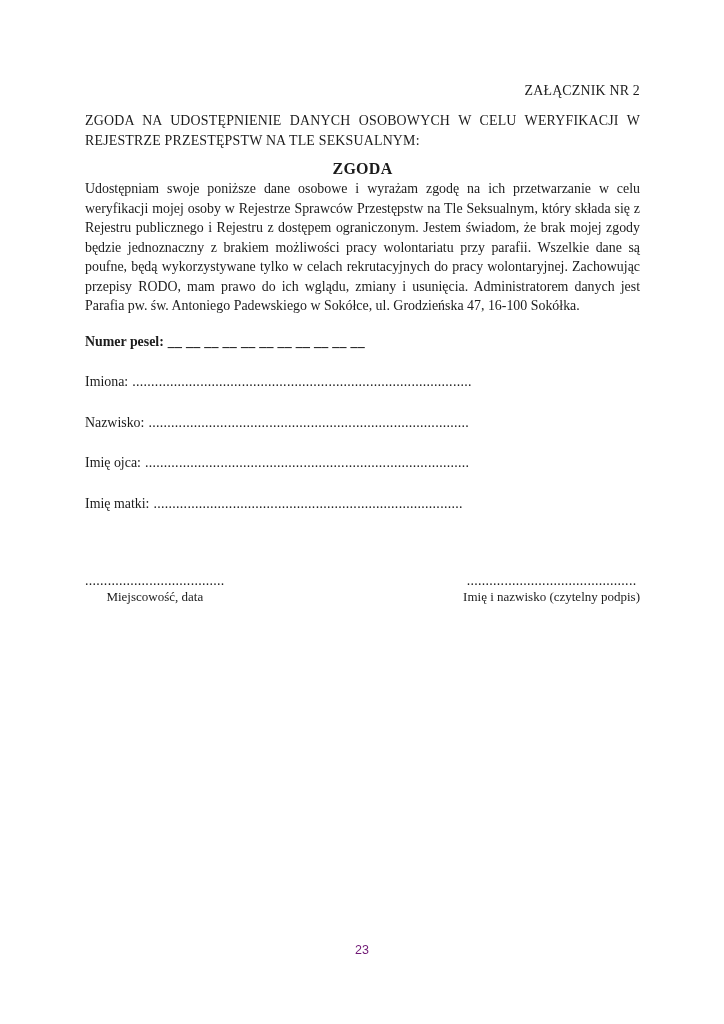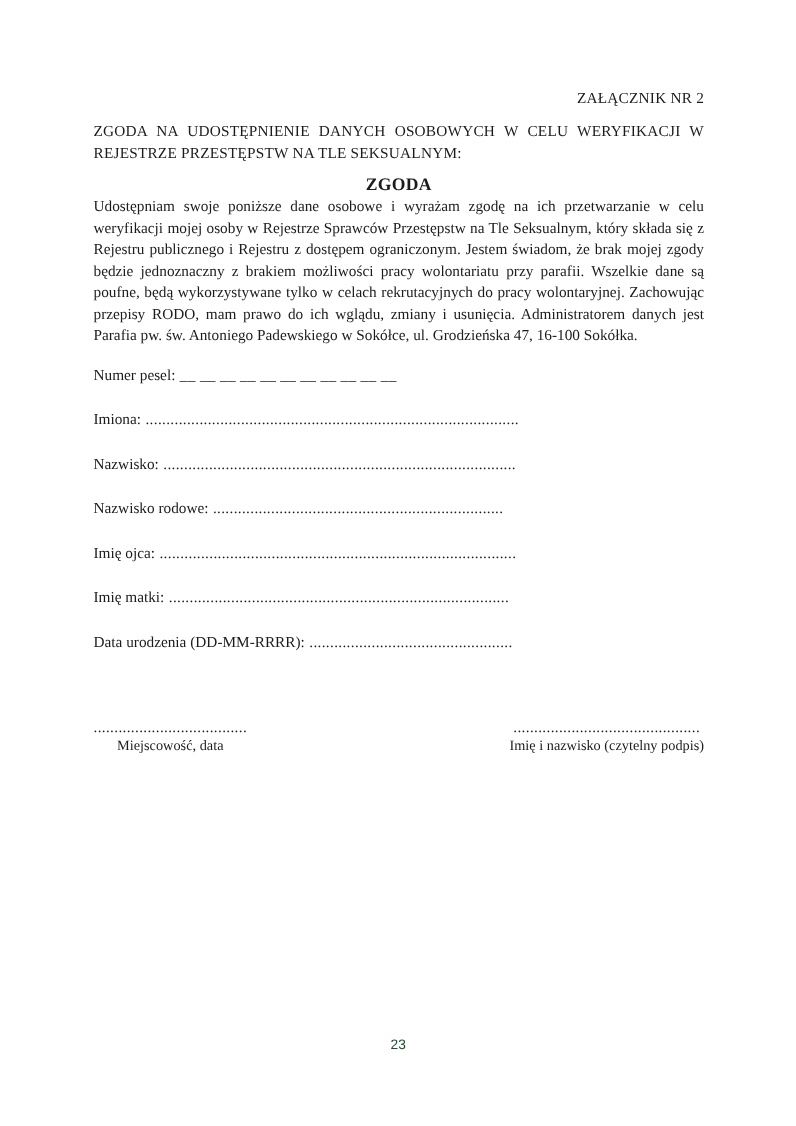--- a/index.html
+++ b/index.html
@@ -50,20 +50,21 @@
     margin-top: 10px;
   }
   .field {
     line-height: 19.5px;
     margin-top: 21px;
     white-space: nowrap;
     overflow: hidden;
   }
   .field:first-child {
     margin-top: 16px;
+    font-weight: bold;
   }
   .field-label {
     margin-right: 4px;
   }
   .field-line {
     letter-spacing: 0.3px;
   }
   .signatures {
     margin-top: 61px;
     display: flex;
@@ -84,21 +85,21 @@
     line-height: 15px;
   }
   .page-number {
     position: absolute;
     top: 943px;
     left: 0;
     width: 100%;
     text-align: center;
     font-family: "Liberation Sans", sans-serif;
     font-size: 12.5px;
-    color: #14532d;
+    color: #701a75;
   }
 </style>
 </head>
 <body>
 
 <div class="page" style="color: rgb(27, 27, 27); background: rgb(255, 255, 255);">
   <div class="content">
 
     <div class="attachment-label">ZAŁĄCZNIK NR 2</div>
 
@@ -115,35 +116,29 @@
       </div>
 
       <div class="field">
         <span class="field-label">Imiona:</span><span class="field-line">..........................................................................................</span>
       </div>
 
       <div class="field">
         <span class="field-label">Nazwisko:</span><span class="field-line">.....................................................................................</span>
       </div>
 
-      <div class="field">
-        <span class="field-label">Nazwisko rodowe:</span><span class="field-line">......................................................................</span>
-      </div>
 
       <div class="field">
         <span class="field-label">Imię ojca:</span><span class="field-line">......................................................................................</span>
       </div>
 
       <div class="field">
         <span class="field-label">Imię matki:</span><span class="field-line">..................................................................................</span>
       </div>
 
-      <div class="field">
-        <span class="field-label">Data urodzenia (DD-MM-RRRR):</span><span class="field-line">.................................................</span>
-      </div>
 
 
     </div>
 
     <div class="signatures">
       <div class="signature-block">
         <div class="signature-dots">.....................................</div>
         <div class="signature-caption">Miejscowość, data</div>
       </div>
       <div class="signature-block">

